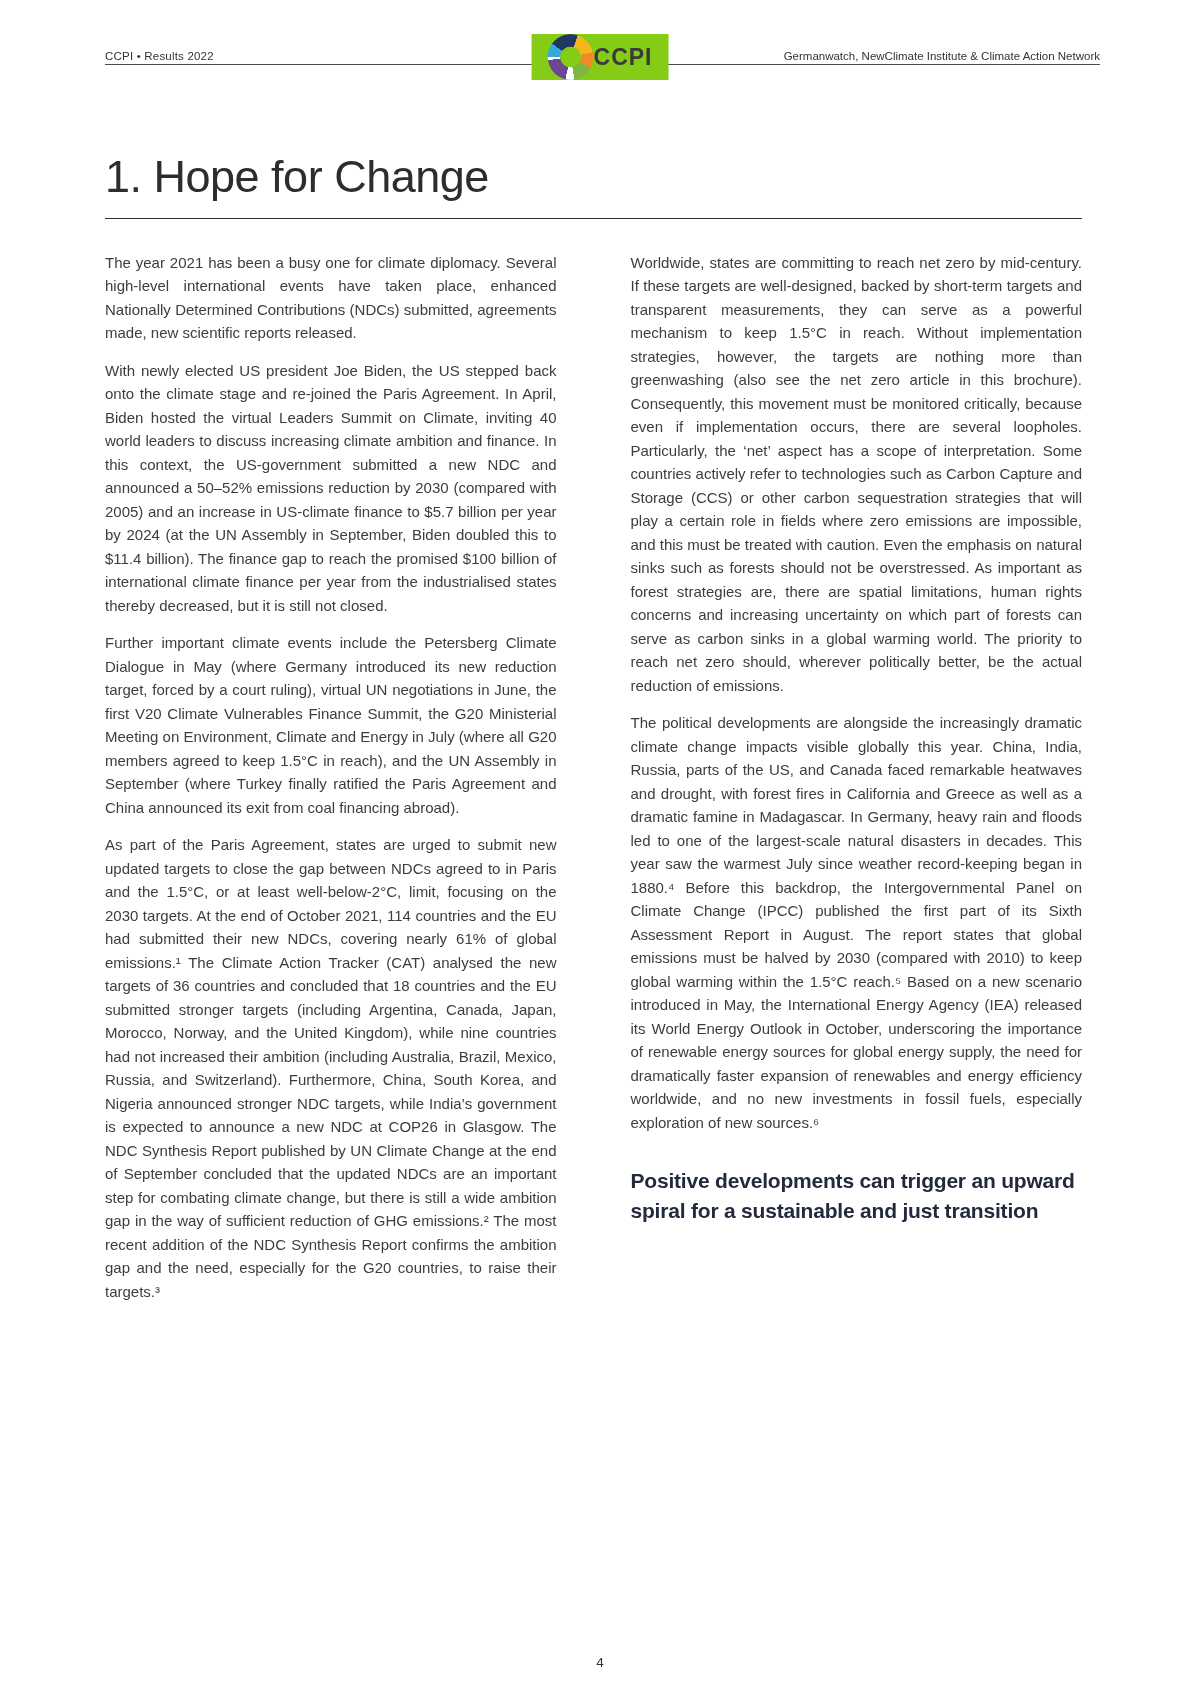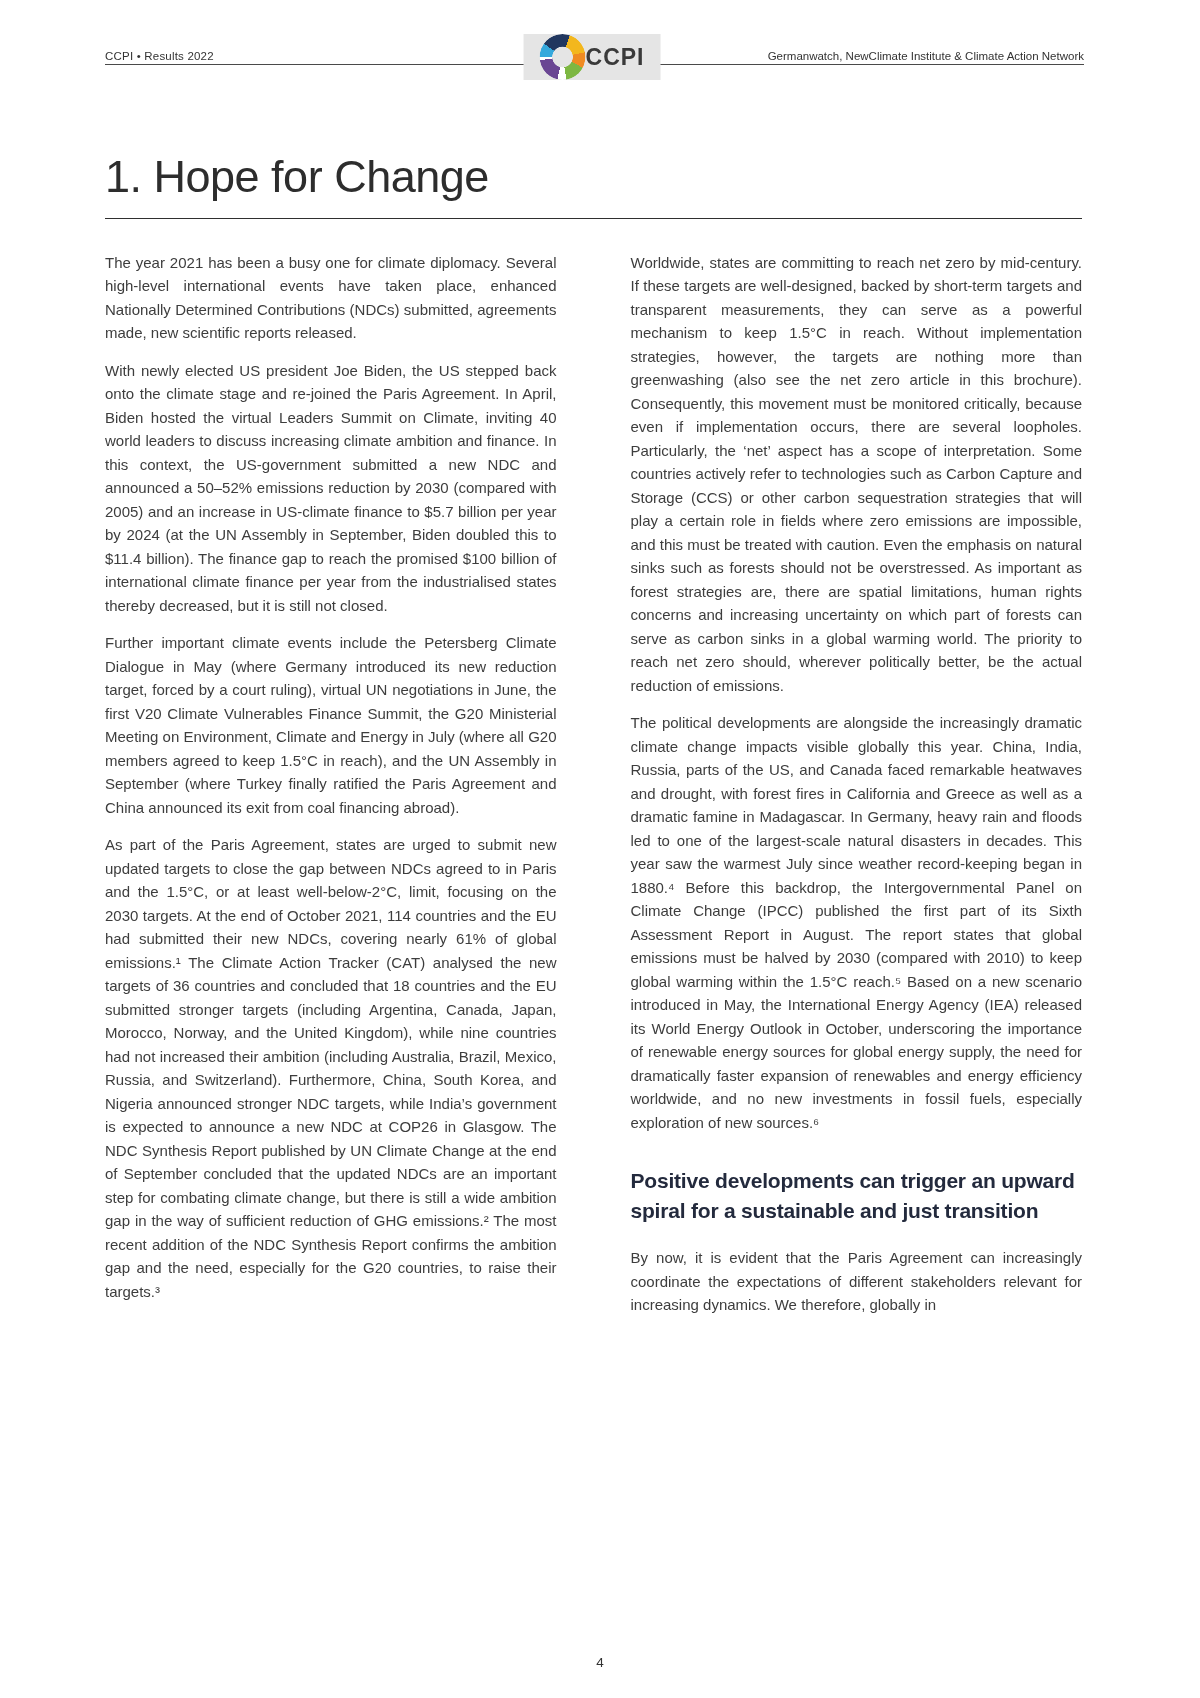--- a/index.html
+++ b/index.html
@@ -6,36 +6,36 @@
   html, body { background: #ffffff; }
   body {
     width: 1200px; height: 1698px;
     position: relative;
     font-family: "Liberation Sans", "DejaVu Sans", sans-serif;
     color: #3d3d3d;
     overflow: hidden;
   }
 
   
-  .header { position: absolute; top: 0; left: 0; right: 16px; height: 110px; text-align: center; }
+  .header { position: absolute; top: 0; left: 0; right: 0; height: 110px; text-align: center; }
   .header-rule {
     position: absolute; top: 64px; left: 105px; right: 100px;
     height: 1px; background: #4a4a4a;
   }
   .header-left {
     position: absolute; top: 50px; left: 105px;
     font-size: 11.5px; color: #333; letter-spacing: 0.2px;
   }
   .header-right {
     position: absolute; top: 50px; right: 100px;
     font-size: 11.5px; color: #333; margin-left: 20px;
   }
   .logo-group {
     position: absolute; top: 34px; left: 50%; transform: translateX(-50%);
-    background: #e5e5e5; padding: 0 16px;
+    background: #84cc16; padding: 0 16px;
     display: flex; align-items: center; gap: 0;
   }
   .logo-ring {
     width: 46px; height: 46px; border-radius: 50%;
     background: conic-gradient(
       #21375f 0deg 18deg,
       #f3b71d 18deg 78deg,
       #ef8b22 78deg 118deg,
       #7db742 118deg 170deg,
       #ffffff 170deg 193deg,
@@ -108,20 +108,19 @@
     <div class="col">
       <p>The year 2021 has been a busy one for climate diplomacy. Several high-level international events have taken place, enhanced Nationally Determined Contributions (NDCs) submitted, agreements made, new scientific reports released.</p>
       <p>With newly elected US president Joe Biden, the US stepped back onto the climate stage and re-joined the Paris Agreement. In April, Biden hosted the virtual Leaders Summit on Climate, inviting 40 world leaders to discuss increasing climate ambition and finance. In this context, the US-government submitted a new NDC and announced a 50–52% emissions reduction by 2030 (compared with 2005) and an increase in US-climate finance to $5.7 billion per year by 2024 (at the UN Assembly in September, Biden doubled this to $11.4 billion). The finance gap to reach the promised $100 billion of international climate finance per year from the industrialised states thereby decreased, but it is still not closed.</p>
       <p>Further important climate events include the Petersberg Climate Dialogue in May (where Germany introduced its new reduction target, forced by a court ruling), virtual UN negotiations in June, the first V20 Climate Vulnerables Finance Summit, the G20 Ministerial Meeting on Environment, Climate and Energy in July (where all G20 members agreed to keep 1.5°C in reach), and the UN Assembly in September (where Turkey finally ratified the Paris Agreement and China announced its exit from coal financing abroad).</p>
       <p>As part of the Paris Agreement, states are urged to submit new updated targets to close the gap between NDCs agreed to in Paris and the 1.5°C, or at least well-below-2°C, limit, focusing on the 2030 targets. At the end of October 2021, 114 countries and the EU had submitted their new NDCs, covering nearly 61% of global emissions.¹ The Climate Action Tracker (CAT) analysed the new targets of 36 countries and concluded that 18 countries and the EU submitted stronger targets (including Argentina, Canada, Japan, Morocco, Norway, and the United Kingdom), while nine countries had not increased their ambition (including Australia, Brazil, Mexico, Russia, and Switzerland). Furthermore, China, South Korea, and Nigeria announced stronger NDC targets, while India’s government is expected to announce a new NDC at COP26 in Glasgow. The NDC Synthesis Report published by UN Climate Change at the end of September concluded that the updated NDCs are an important step for combating climate change, but there is still a wide ambition gap in the way of sufficient reduction of GHG emissions.² The most recent addition of the NDC Synthesis Report confirms the ambition gap and the need, especially for the G20 countries, to raise their targets.³</p>
     </div>
     <div class="col">
       <p>Worldwide, states are committing to reach net zero by mid-century. If these targets are well-designed, backed by short-term targets and transparent measurements, they can serve as a powerful mechanism to keep 1.5°C in reach. Without implementation strategies, however, the targets are nothing more than greenwashing (also see the net zero article in this brochure). Consequently, this movement must be monitored critically, because even if implementation occurs, there are several loopholes. Particularly, the ‘net’ aspect has a scope of interpretation. Some countries actively refer to technologies such as Carbon Capture and Storage (CCS) or other carbon sequestration strategies that will play a certain role in fields where zero emissions are impossible, and this must be treated with caution. Even the emphasis on natural sinks such as forests should not be overstressed. As important as forest strategies are, there are spatial limitations, human rights concerns and increasing uncertainty on which part of forests can serve as carbon sinks in a global warming world. The priority to reach net zero should, wherever politically better, be the actual reduction of emissions.</p>
       <p>The political developments are alongside the increasingly dramatic climate change impacts visible globally this year. China, India, Russia, parts of the US, and Canada faced remarkable heatwaves and drought, with forest fires in California and Greece as well as a dramatic famine in Madagascar. In Germany, heavy rain and floods led to one of the largest-scale natural disasters in decades. This year saw the warmest July since weather record-keeping began in 1880.⁴ Before this backdrop, the Intergovernmental Panel on Climate Change (IPCC) published the first part of its Sixth Assessment Report in August. The report states that global emissions must be halved by 2030 (compared with 2010) to keep global warming within the 1.5°C reach.⁵ Based on a new scenario introduced in May, the International Energy Agency (IEA) released its World Energy Outlook in October, underscoring the importance of renewable energy sources for global energy supply, the need for dramatically faster expansion of renewables and energy efficiency worldwide, and no new investments in fossil fuels, especially exploration of new sources.⁶</p>
       <h3 class="section-heading">Positive developments can trigger an upward spiral for a sustainable and just transition</h3>
-      <p>By now, it is evident that the Paris Agreement can increasingly coordinate the expectations of different stakeholders relevant for increasing dynamics. We therefore, globally in</p>
     </div>
   </div>
 </main>
 
 <footer class="footer">
   <span>4</span>
 </footer>
 
 </body></html>

